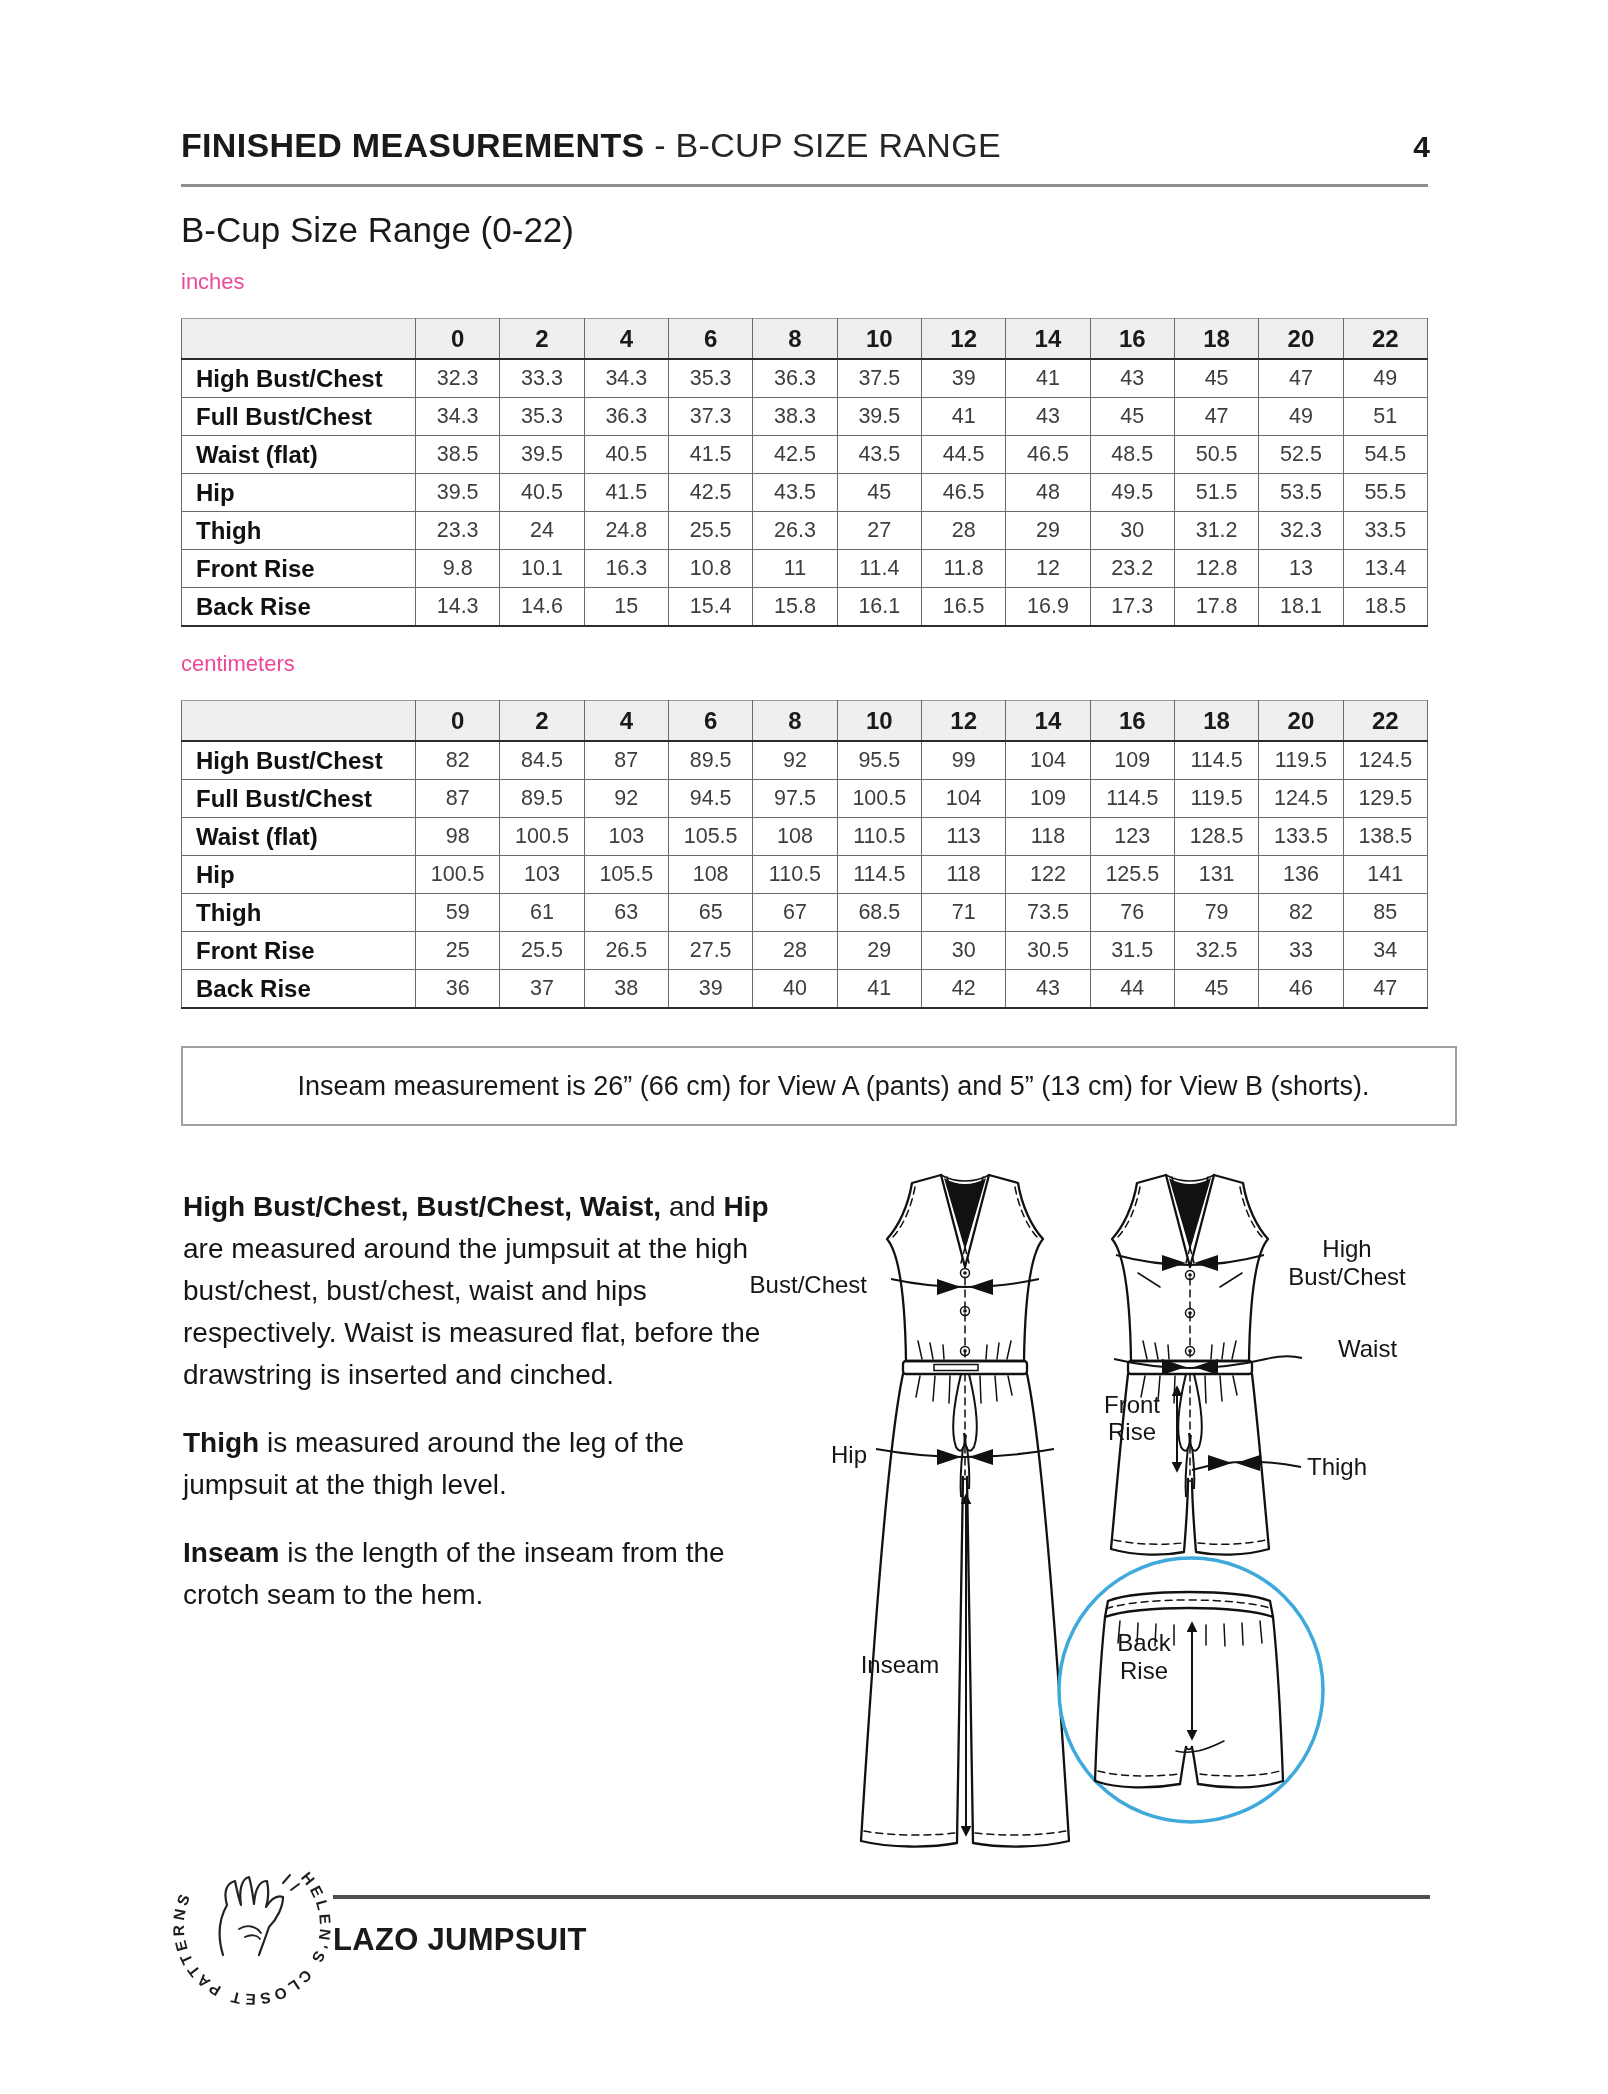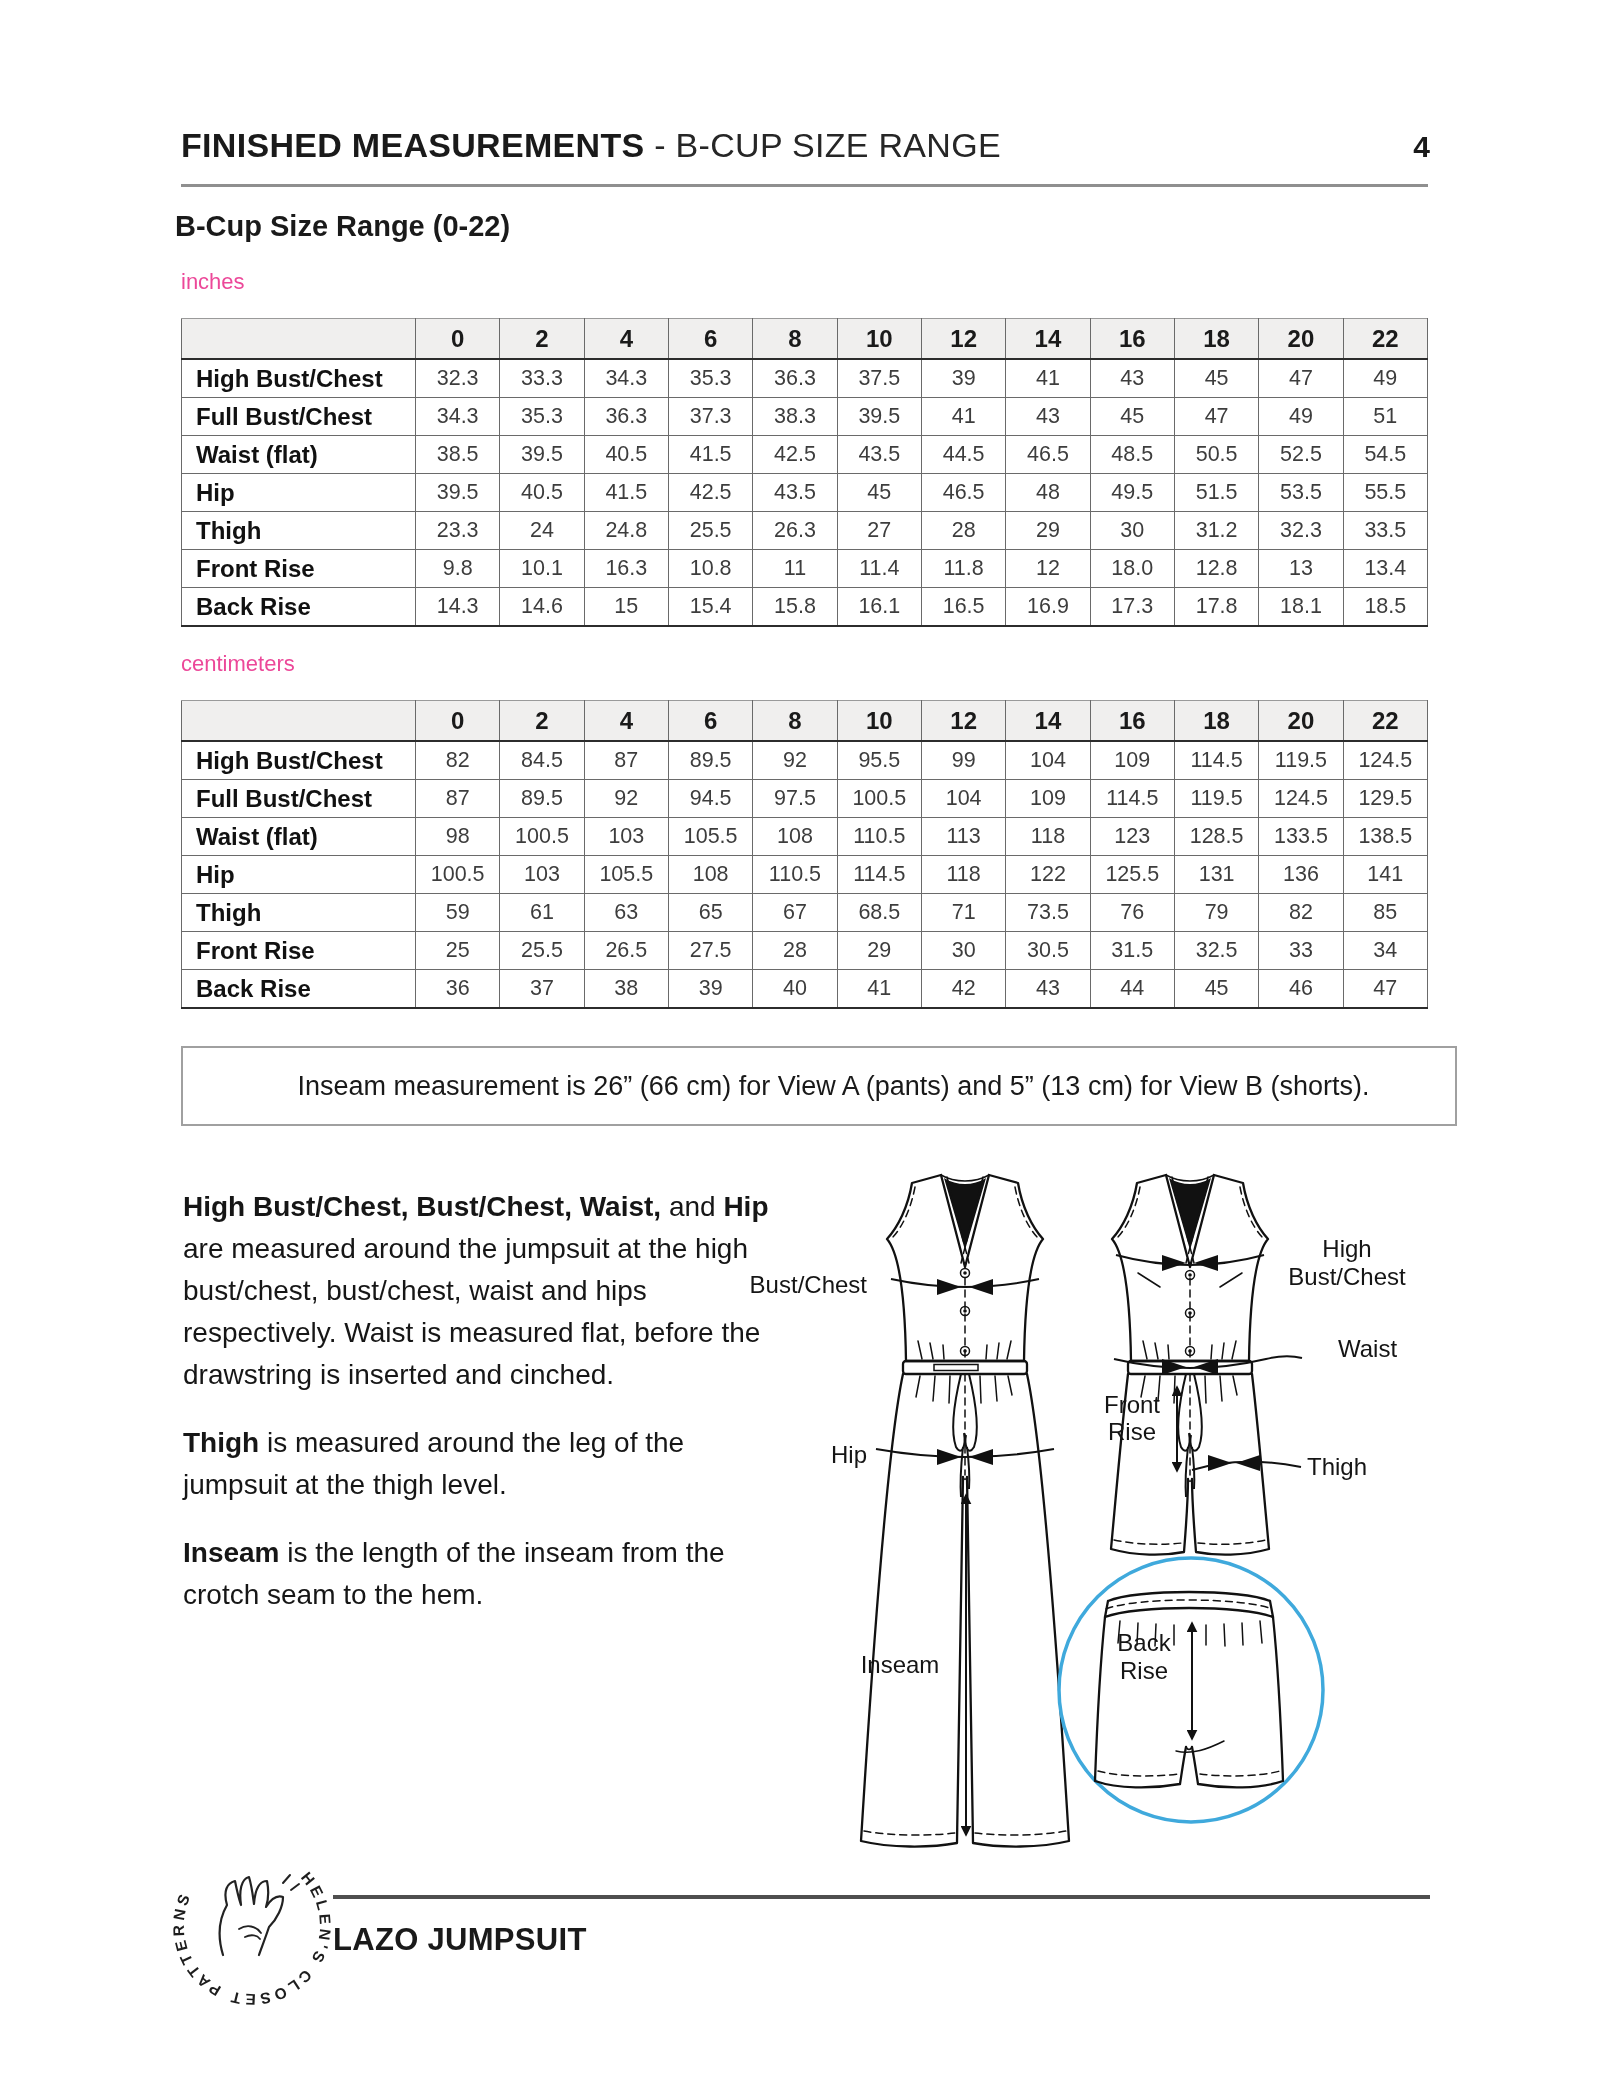--- a/index.html
+++ b/index.html
@@ -8,21 +8,21 @@
 
   
   .doc-header{position:absolute;top:126px;left:181px;width:1249px;
               display:flex;justify-content:space-between;align-items:baseline;}
   .doc-title{font-size:34px;letter-spacing:.3px;}
   .doc-title .b{font-weight:700;}
   .doc-title .r{font-weight:400;color:#262626;}
   .page-num{font-size:30px;font-weight:800;}
   .header-rule{position:absolute;top:184px;left:181px;width:1247px;height:3px;background:#8f8f8f;}
 
-  .section-title{position:absolute;top:210px;left:175px;font-size:29px;font-weight:700;}
+  .section-title{position:absolute;top:210px;left:181px;font-size:35px;font-weight:400;}
   .unit-label{position:absolute;left:181px;font-size:22px;color:#ec4899;}
   .u-in{top:269px;} .u-cm{top:651px;}
 
   
   .m-table{position:absolute;left:181px;width:1247px;border-collapse:collapse;table-layout:fixed;
            border:1px solid #5a5a5a;border-bottom:2px solid #2c2c2c;}
   .t-inches{top:318px;} .t-cm{top:700px;}
   .m-table th,.m-table td{border:1px solid #6a6a6a;height:37px;text-align:center;
            vertical-align:middle;padding:0;}
   .m-table thead th{background:#f0efee;font-weight:700;font-size:24px;height:39px;
@@ -183,21 +183,21 @@
         <tr>
           <th class="rowlabel">Front Rise</th>
           <td>9.8</td>
           <td>10.1</td>
           <td>16.3</td>
           <td>10.8</td>
           <td>11</td>
           <td>11.4</td>
           <td>11.8</td>
           <td>12</td>
-          <td>18.0</td>
+          <td>23.2</td>
           <td>12.8</td>
           <td>13</td>
           <td>13.4</td>
         </tr>
         <tr>
           <th class="rowlabel">Back Rise</th>
           <td>14.3</td>
           <td>14.6</td>
           <td>15</td>
           <td>15.4</td>

